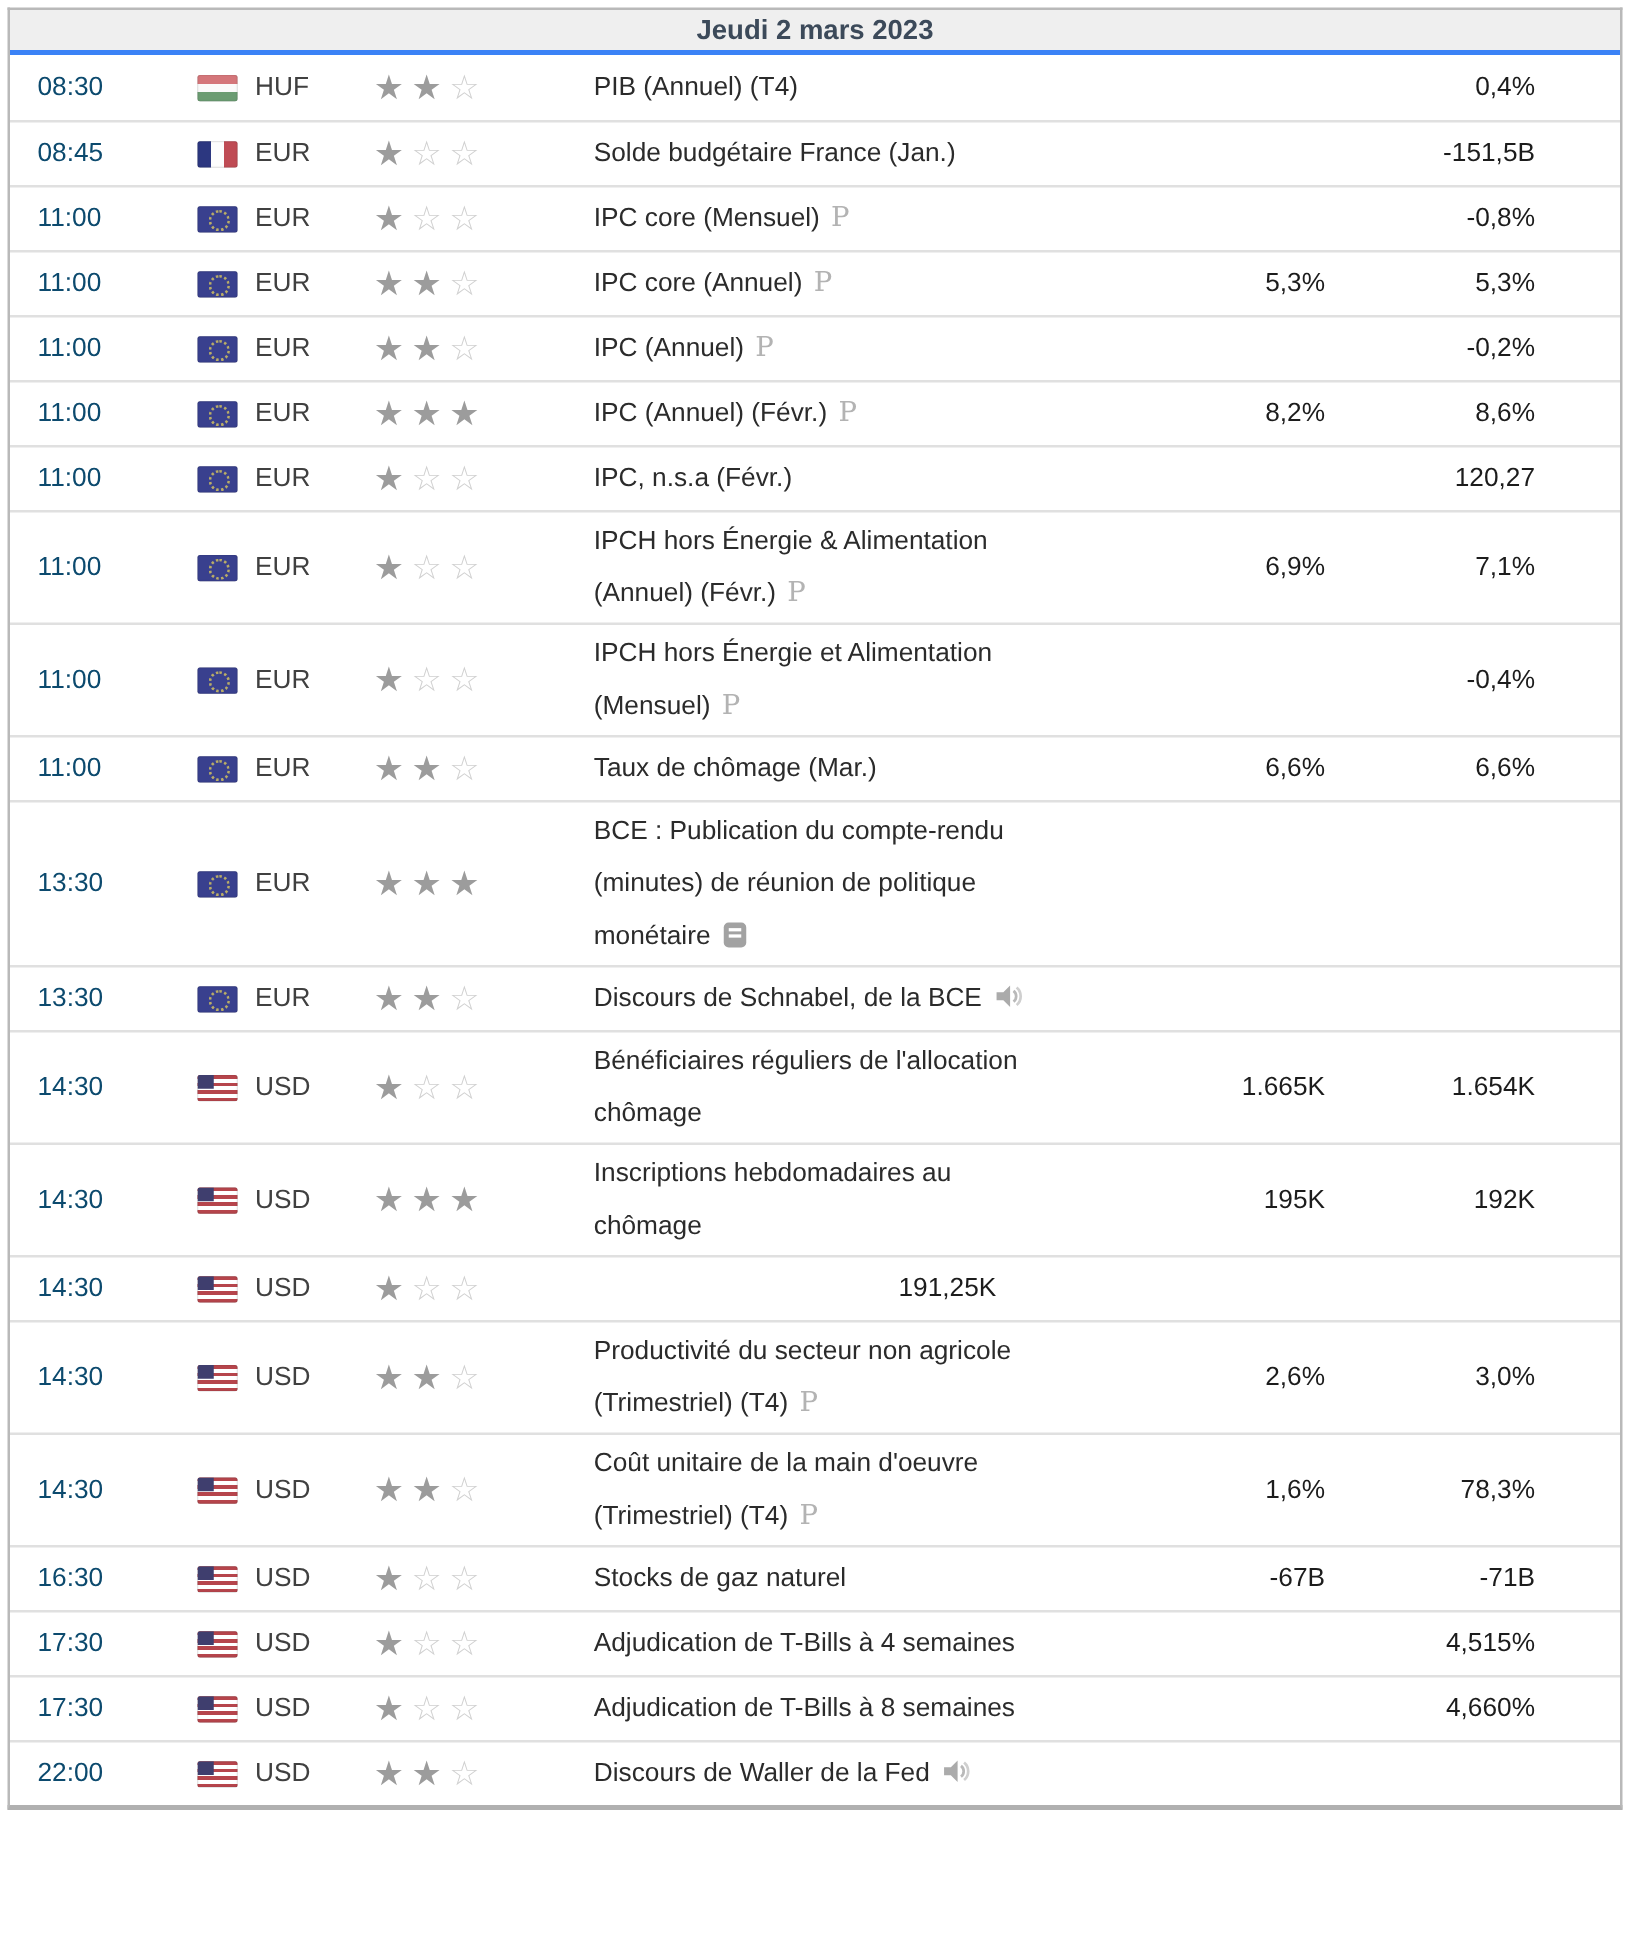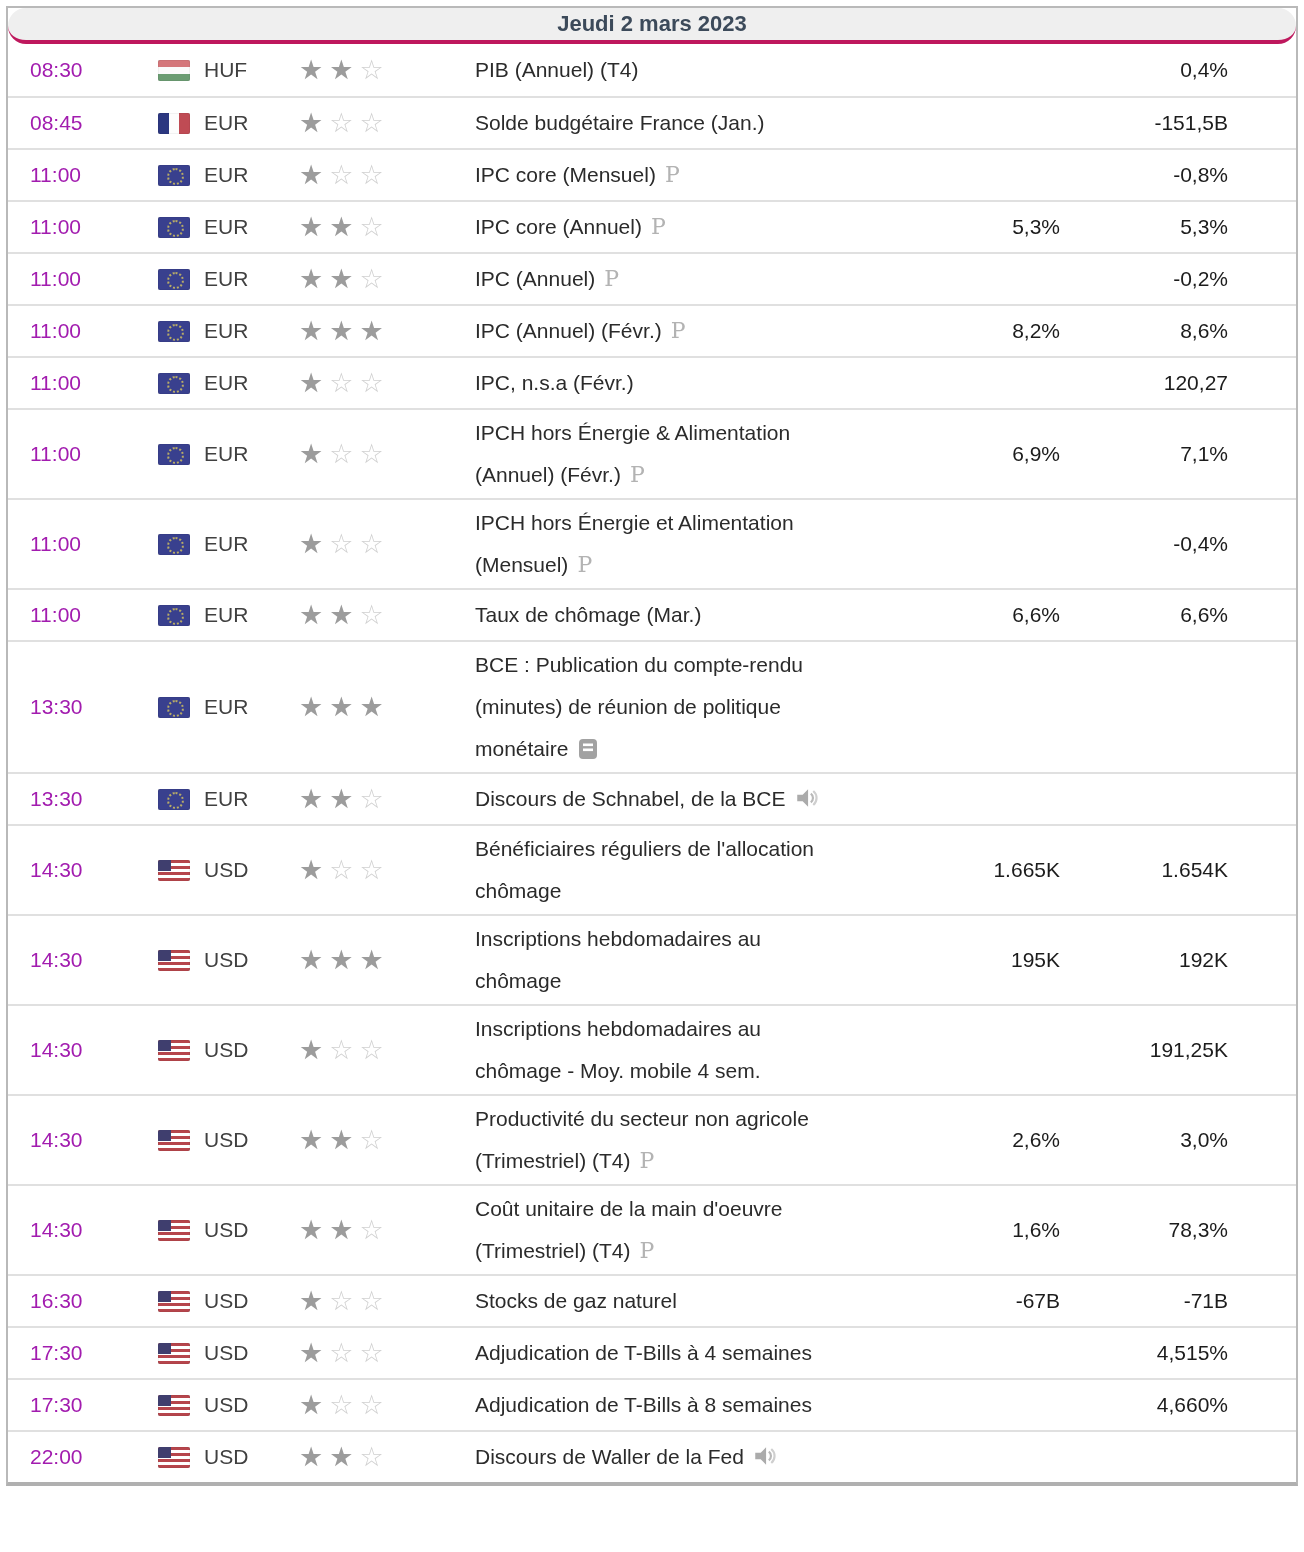--- a/index.html
+++ b/index.html
@@ -1,27 +1,26 @@
 <!DOCTYPE html>
 <html><head>
 <meta charset="utf-8">
 <style>
   * { margin:0; padding:0; box-sizing:border-box; }
   html,body { background:#fff; font-family:"Liberation Sans", sans-serif; }
   body { width:1304px; }
   .cal-wrap { margin:6px; border:2px solid #b9b9b9; border-bottom:4px solid #b0b0b0; }
   .cal-header {
     background:#efefef; height:36px; display:flex; align-items:center; justify-content:center;
-    border-bottom:4px solid #be185d;
-    border-radius:18px;
+    border-bottom:4px solid #3b82f6;
   }
   .cal-header .title { font-size:22px; font-weight:bold; color:#3c4a5a; }
   .row { display:flex; align-items:center; min-height:52px; padding:2px 0; background:#fff; }
   .row + .row { border-top:2px solid #e0e0e0; }
-  .col-time { width:150px; padding-left:22px; font-size:21px; color:#a21caf; }
+  .col-time { width:150px; padding-left:22px; font-size:21px; color:#0c4a6e; }
   .col-flag { width:46px; display:flex; align-items:center; }
   .flag { width:32px; height:21px; border-radius:2px; box-shadow: inset 0 0 1px rgba(0,0,0,.45); position:relative; overflow:hidden; flex:0 0 auto; }
   .flag-hu { background:linear-gradient(to bottom,#d4767a 0 33%,#fafafa 33% 66%,#6b9c72 66% 100%); }
   .flag-fr { background:linear-gradient(to right,#2c3780 0 33%,#fdfdfd 33% 66%,#bf4b54 66% 100%); }
   .flag-eu { background:#39408e; }
   .flag-eu::after {
     content:""; position:absolute; left:50%; top:50%; width:13px; height:13px;
     margin:-7.5px 0 0 -7.5px; border:2px dotted #b9ac67; border-radius:50%;
   }
   .flag-us { background:repeating-linear-gradient(to bottom,#b6454c 0 3px,#fff 3px 6px); }
@@ -264,23 +263,20 @@
     <div class="col-endpad"></div>
   </div>
 
   <div class="row">
     <div class="col-time">14:30</div>
     <div class="col-flag">
           <span class="flag flag-us"></span>
         </div>
     <div class="col-currency">USD</div>
     <div class="col-stars"><span class="star-on">★</span><span class="star-off">☆</span><span class="star-off">☆</span></div>
-    <div class="col-event">
-          <div class="event-inner"><span class="event-text">Inscriptions hebdomadaires au chômage - Moy. mobile 4 sem.</span></div>
-        </div>
     <div class="col-forecast"></div>
     <div class="col-previous">191,25K</div>
     <div class="col-endpad"></div>
   </div>
 
   <div class="row">
     <div class="col-time">14:30</div>
     <div class="col-flag">
           <span class="flag flag-us"></span>
         </div>

